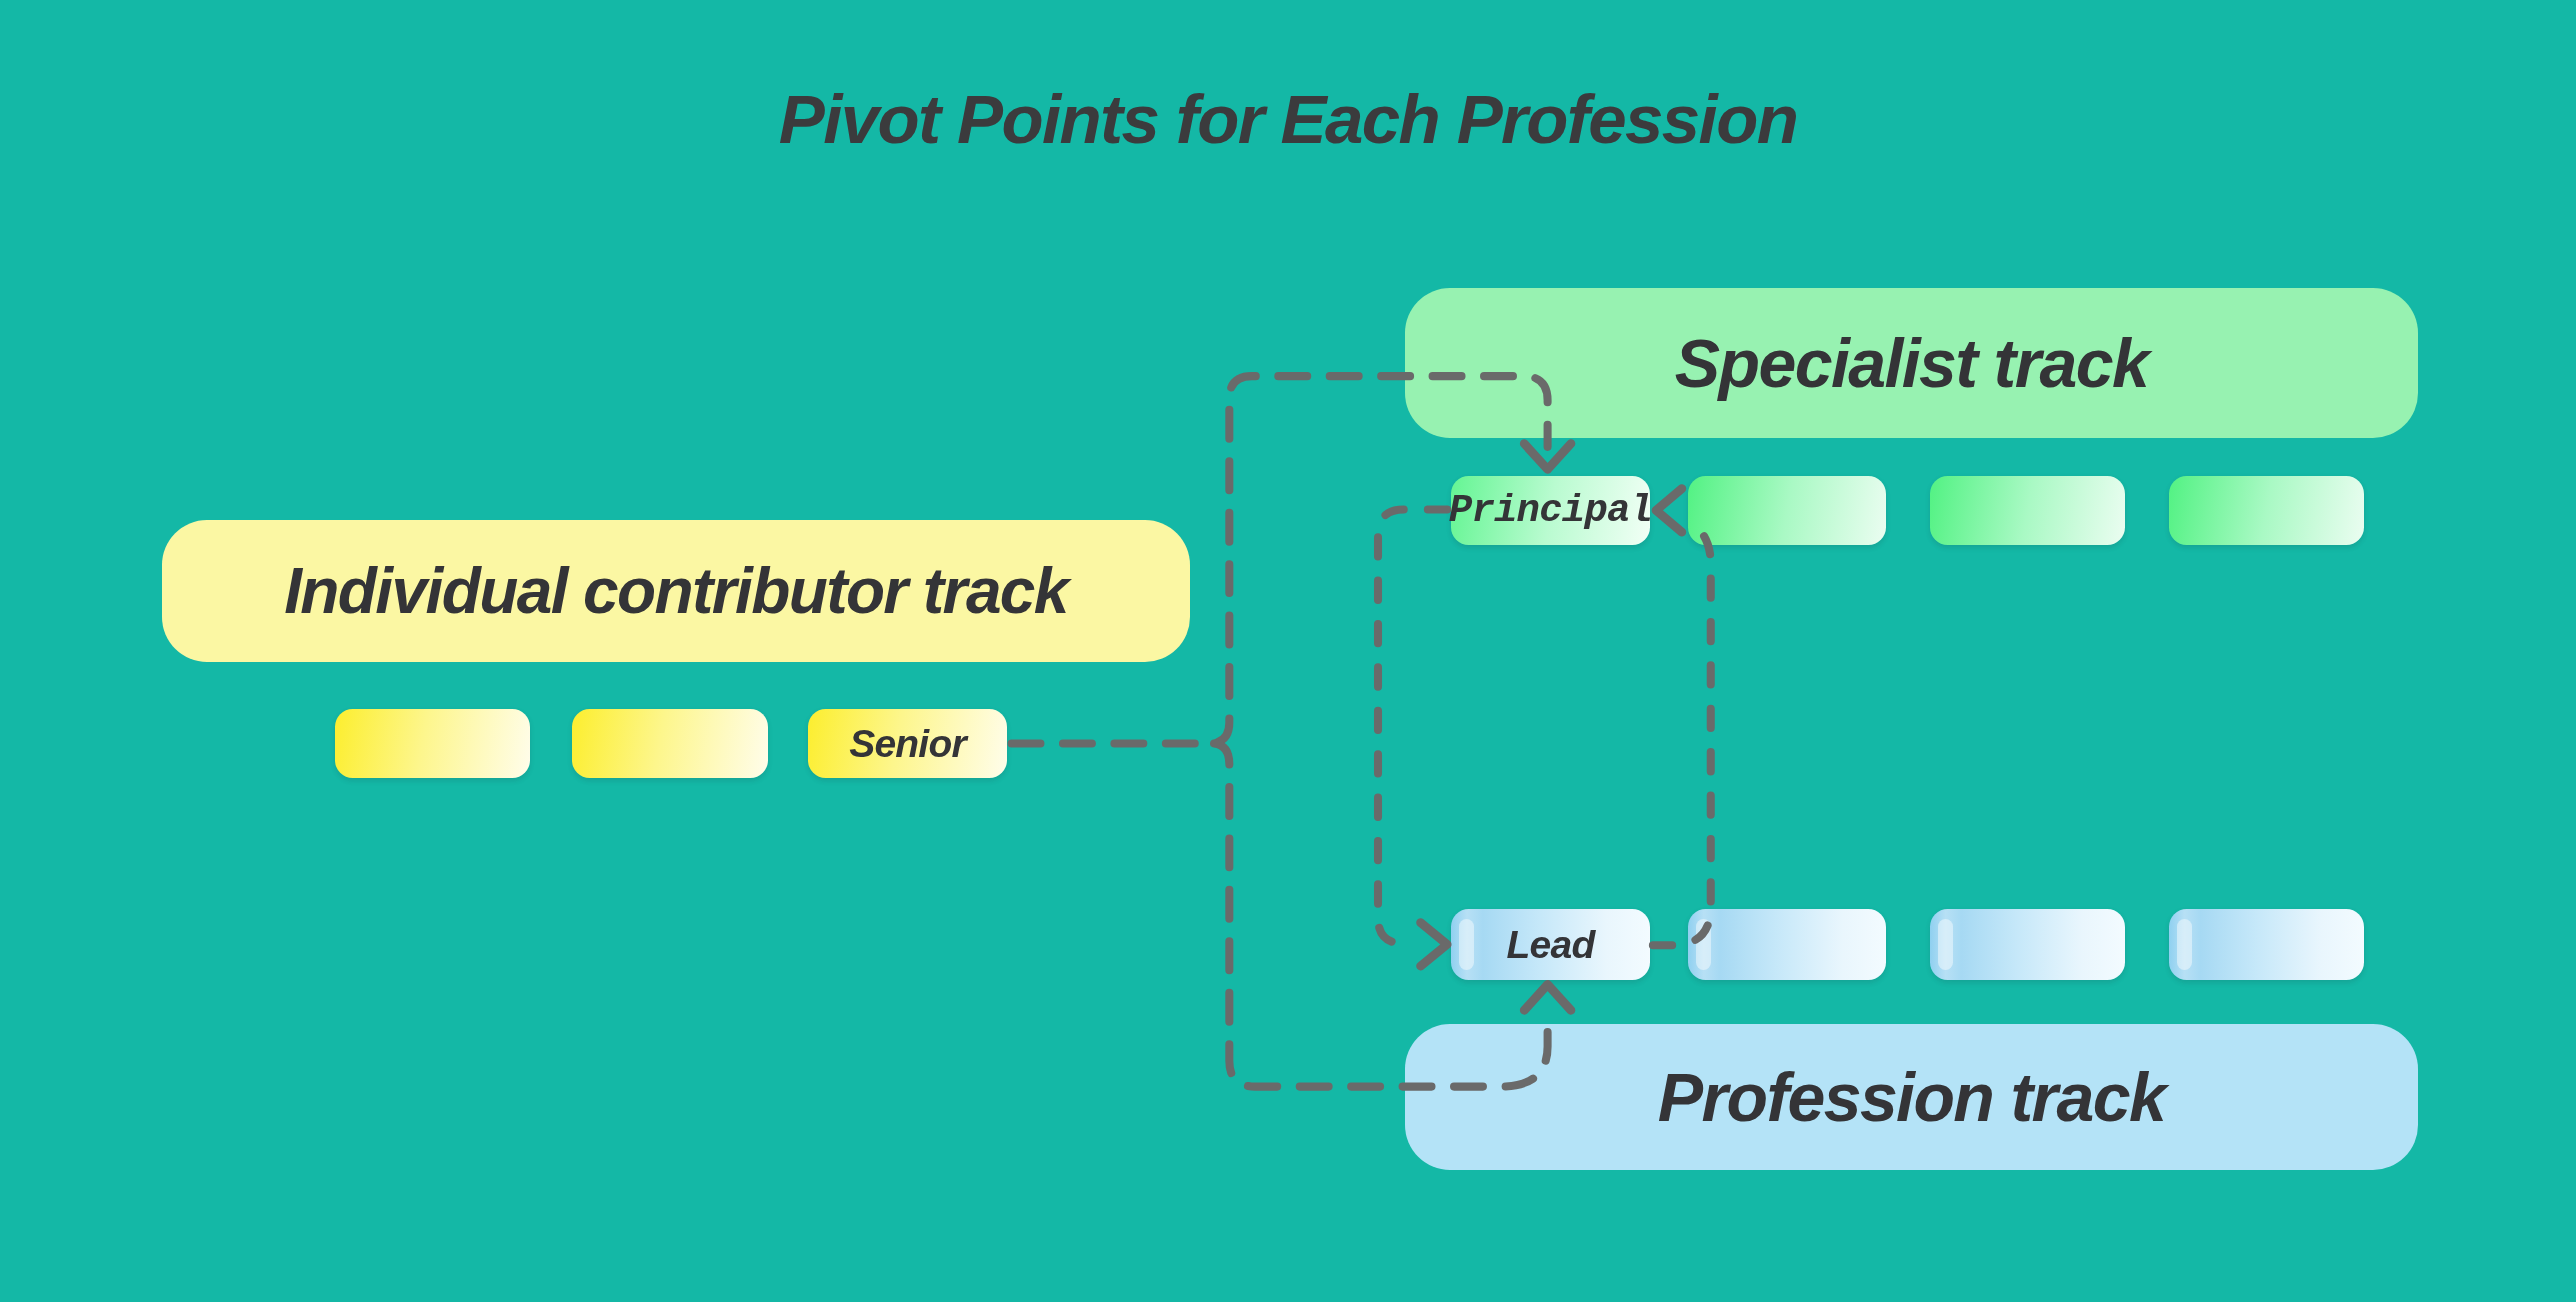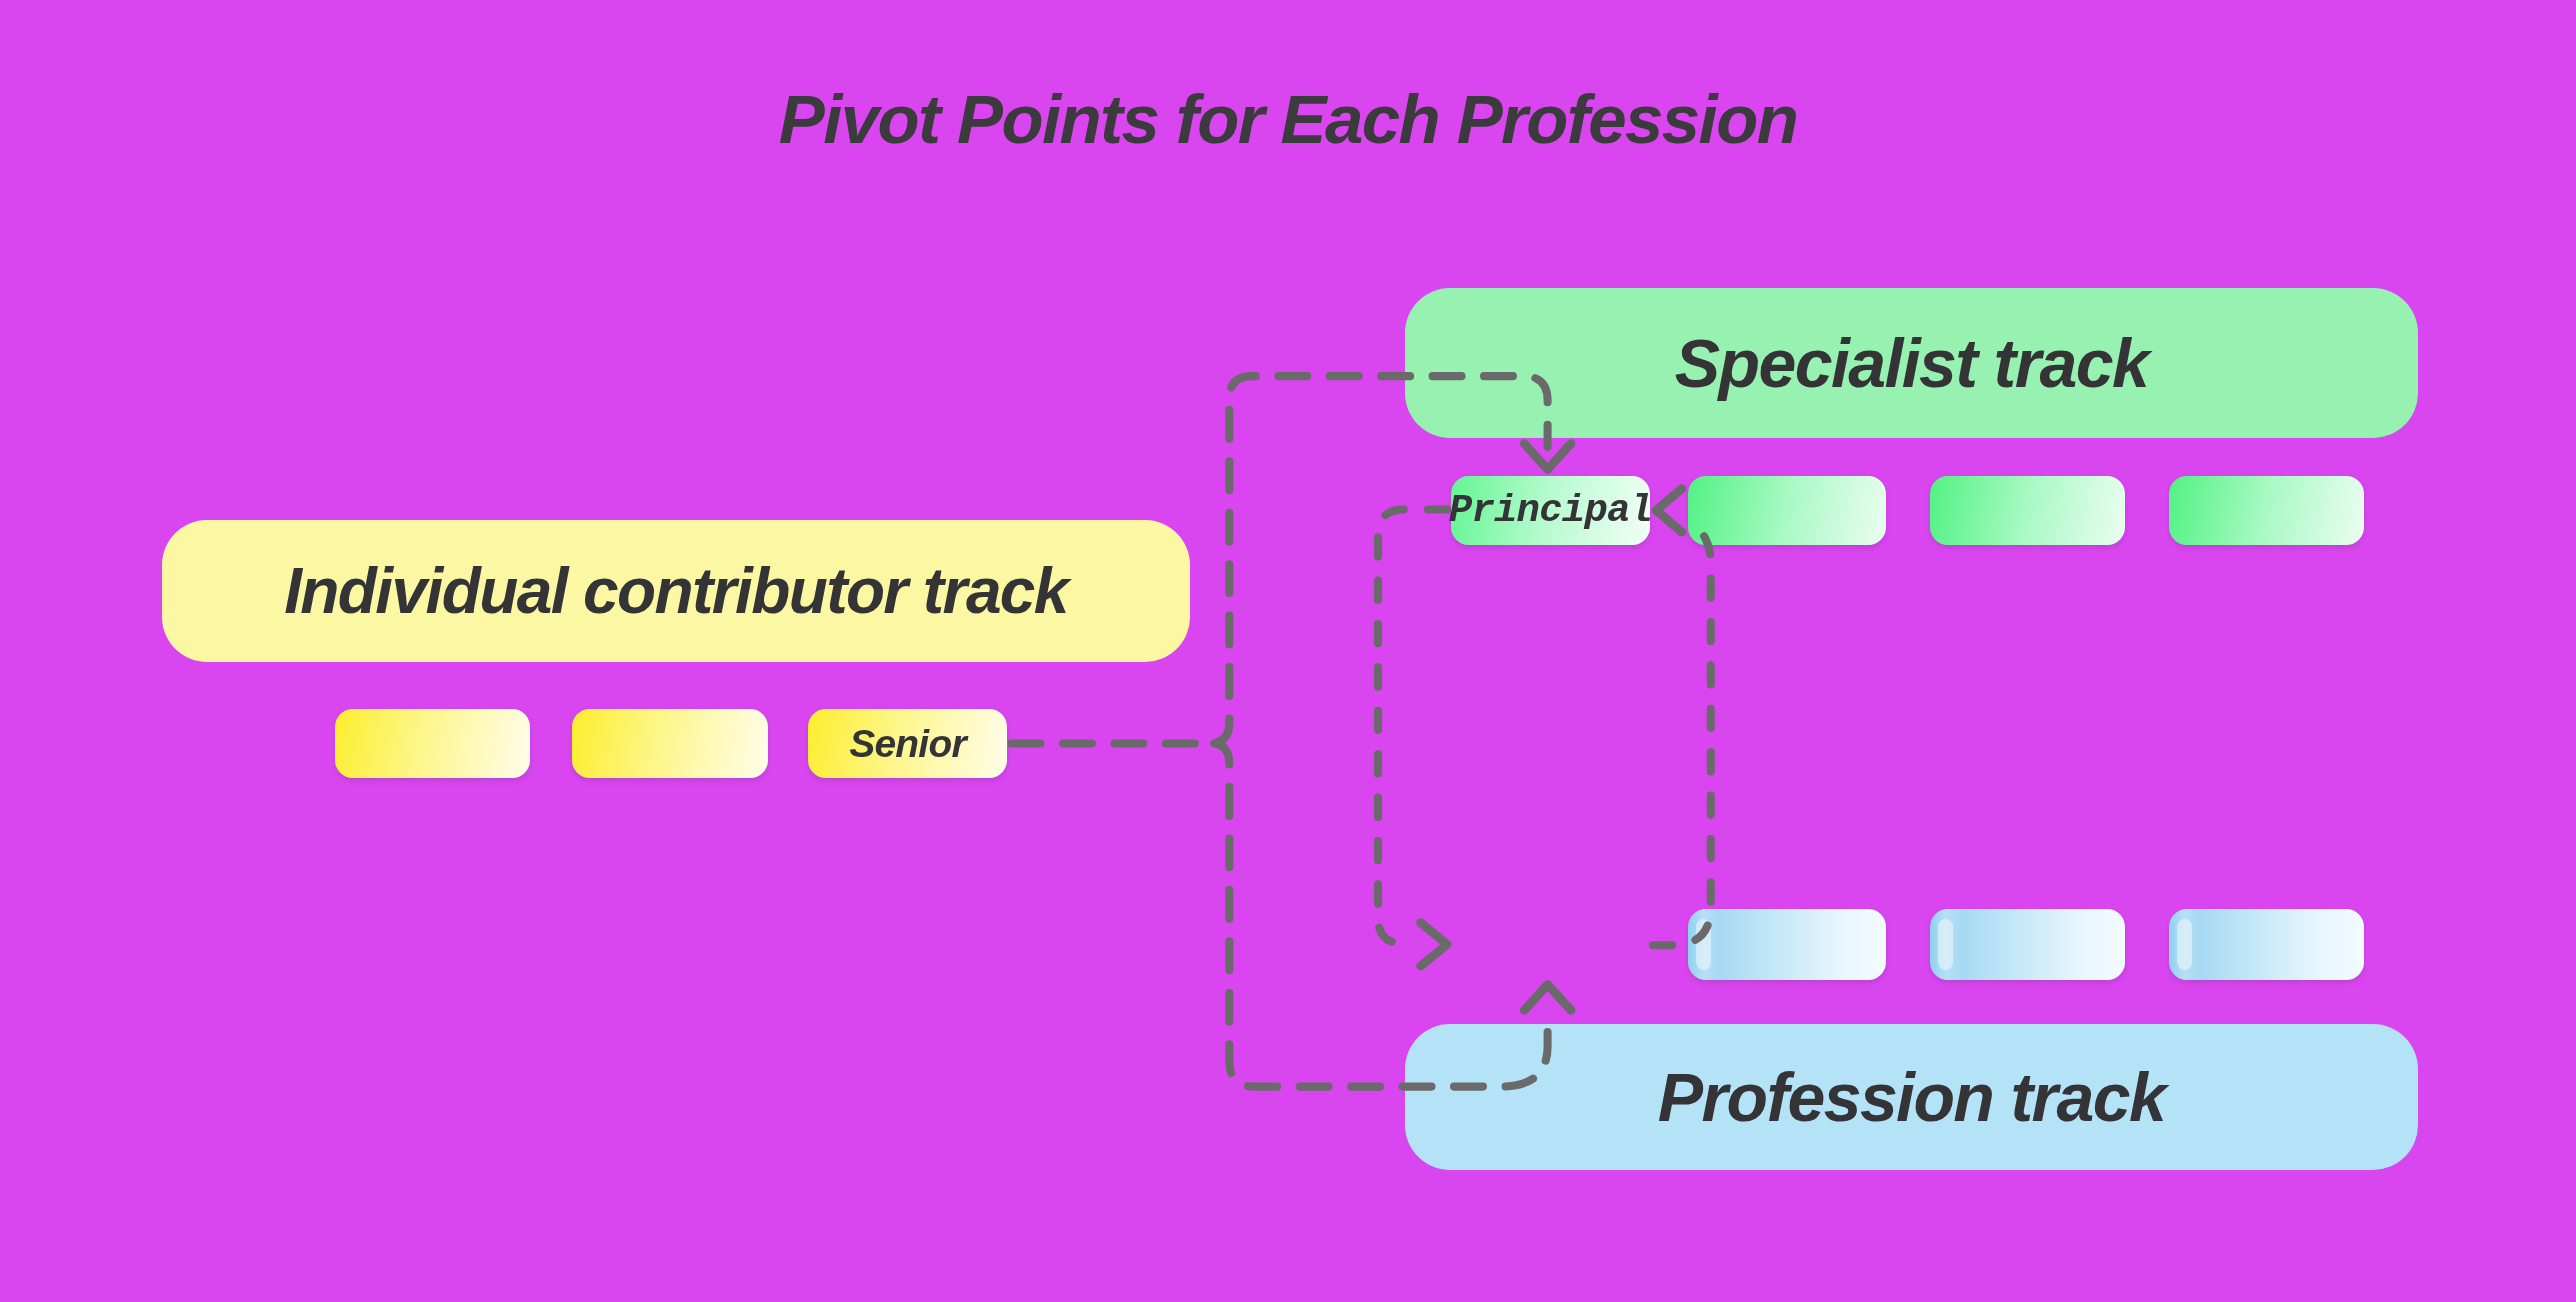--- a/index.html
+++ b/index.html
@@ -5,21 +5,21 @@
   html, body {
     margin: 0;
     padding: 0;
     background: #4d666d;
     overflow: hidden;
   }
   #canvas {
     position: relative;
     width: 2576px;
     height: 1302px;
-    background: #d946ef;
+    background: #14b8a6;
     font-family: "Liberation Sans", sans-serif;
     color: #3b3b3d;
   }
   .abs { position: absolute; }
 
   .title {
     left: 0; top: 80px; width: 2576px;
     text-align: center;
     font-size: 69px;
     font-style: italic;
@@ -119,20 +119,23 @@
   <div class="abs levelbox green" style="left:1930px; width:195px;">
     <span></span>
   </div>
   <div class="abs levelbox green" style="left:2169px; width:195px;">
     <span></span>
   </div>
 
   <div class="abs bigbox mgmt">
     <span>Profession track</span>
   </div>
+  <div class="abs levelbox blue" style="left:1451px; width:199px;">
+    <span>Lead</span>
+  </div>
   <div class="abs levelbox blue" style="left:1688px; width:198px;">
     <span></span>
   </div>
   <div class="abs levelbox blue" style="left:1930px; width:195px;">
     <span></span>
   </div>
   <div class="abs levelbox blue" style="left:2169px; width:195px;">
     <span></span>
   </div>
 

